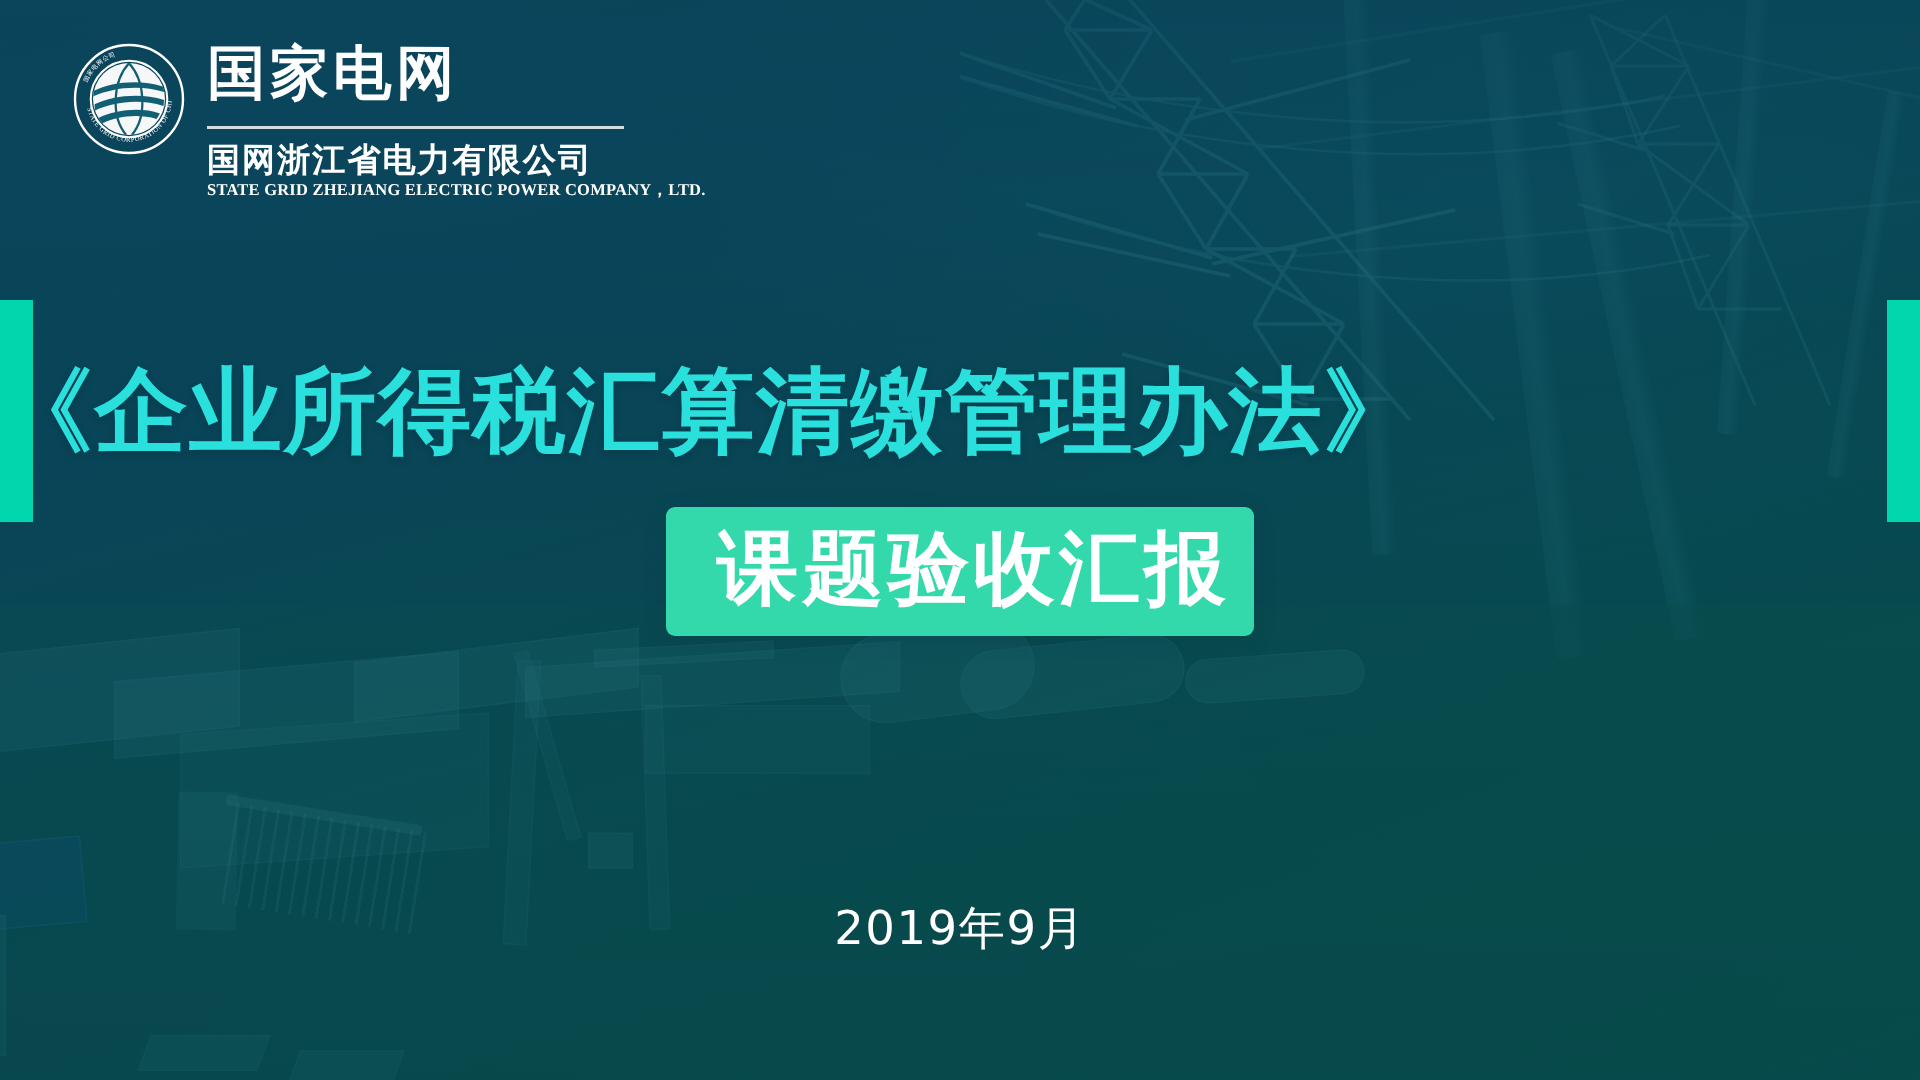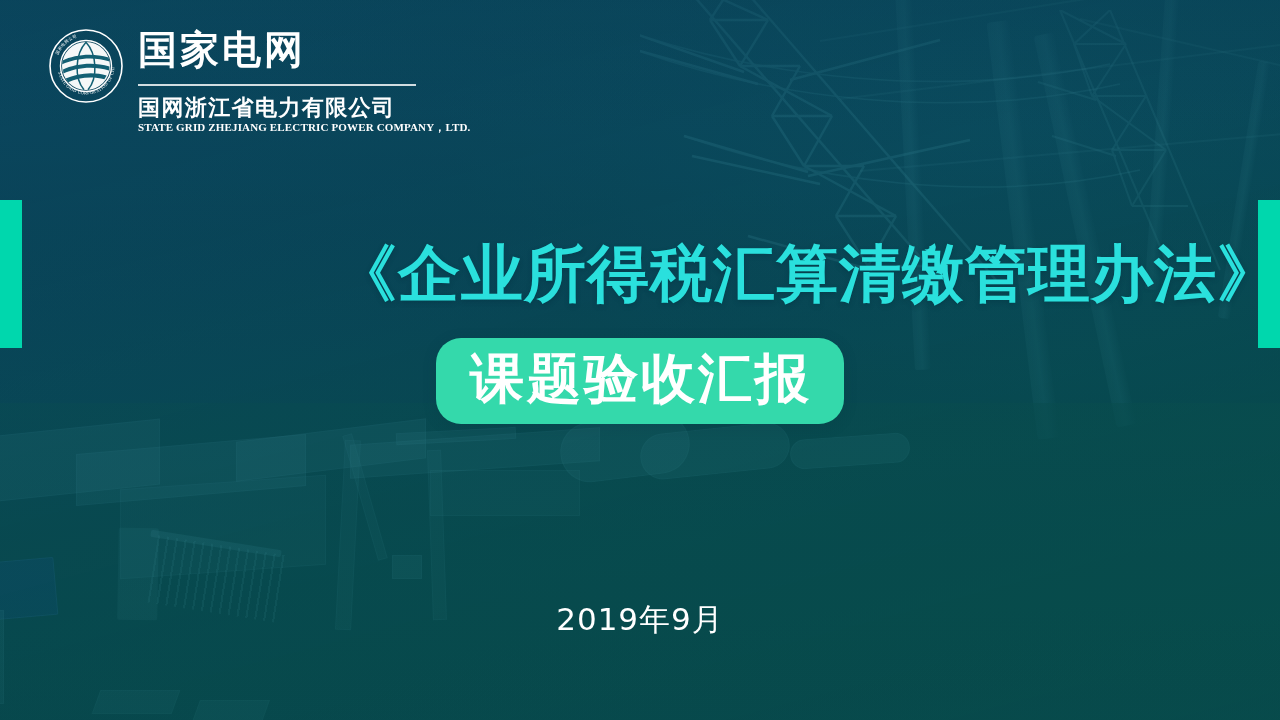--- a/index.html
+++ b/index.html
@@ -174,39 +174,39 @@
     line-height:13px;
     white-space:nowrap;
     font-family:"Liberation Serif","DejaVu Serif",serif;
     margin-top:1px;
   }
 
   
   .main-title {
     position:absolute;
     left:0; right:0; top:238px;
-    text-align:right;
+    text-align:left;
     color:#2ae0dd;
     font-size:62px;
     font-weight:bold;
     letter-spacing:1px;
     line-height:72px;
     font-family:"DejaVu Sans","Liberation Sans",sans-serif;
     text-shadow:0 2px 5px rgba(0,40,55,0.30);
     white-space:nowrap;
   }
 
   
   .subtitle-pill {
     position:absolute;
     left:50%; transform:translateX(-50%);
     top:338px;
     background:#34d9ab;
-    border-radius:25px;
-    padding:10px 32px 14px 34px;
+    border-radius:6px;
+    padding:10px 16px 14px 34px;
     box-shadow:0 3px 14px rgba(0,50,60,0.18);
   }
   .subtitle-text {
     color:#ffffff;
     font-size:54px;
     font-weight:bold;
     letter-spacing:3px;
     line-height:62px;
     white-space:nowrap;
     font-family:"DejaVu Sans","Liberation Sans",sans-serif;

